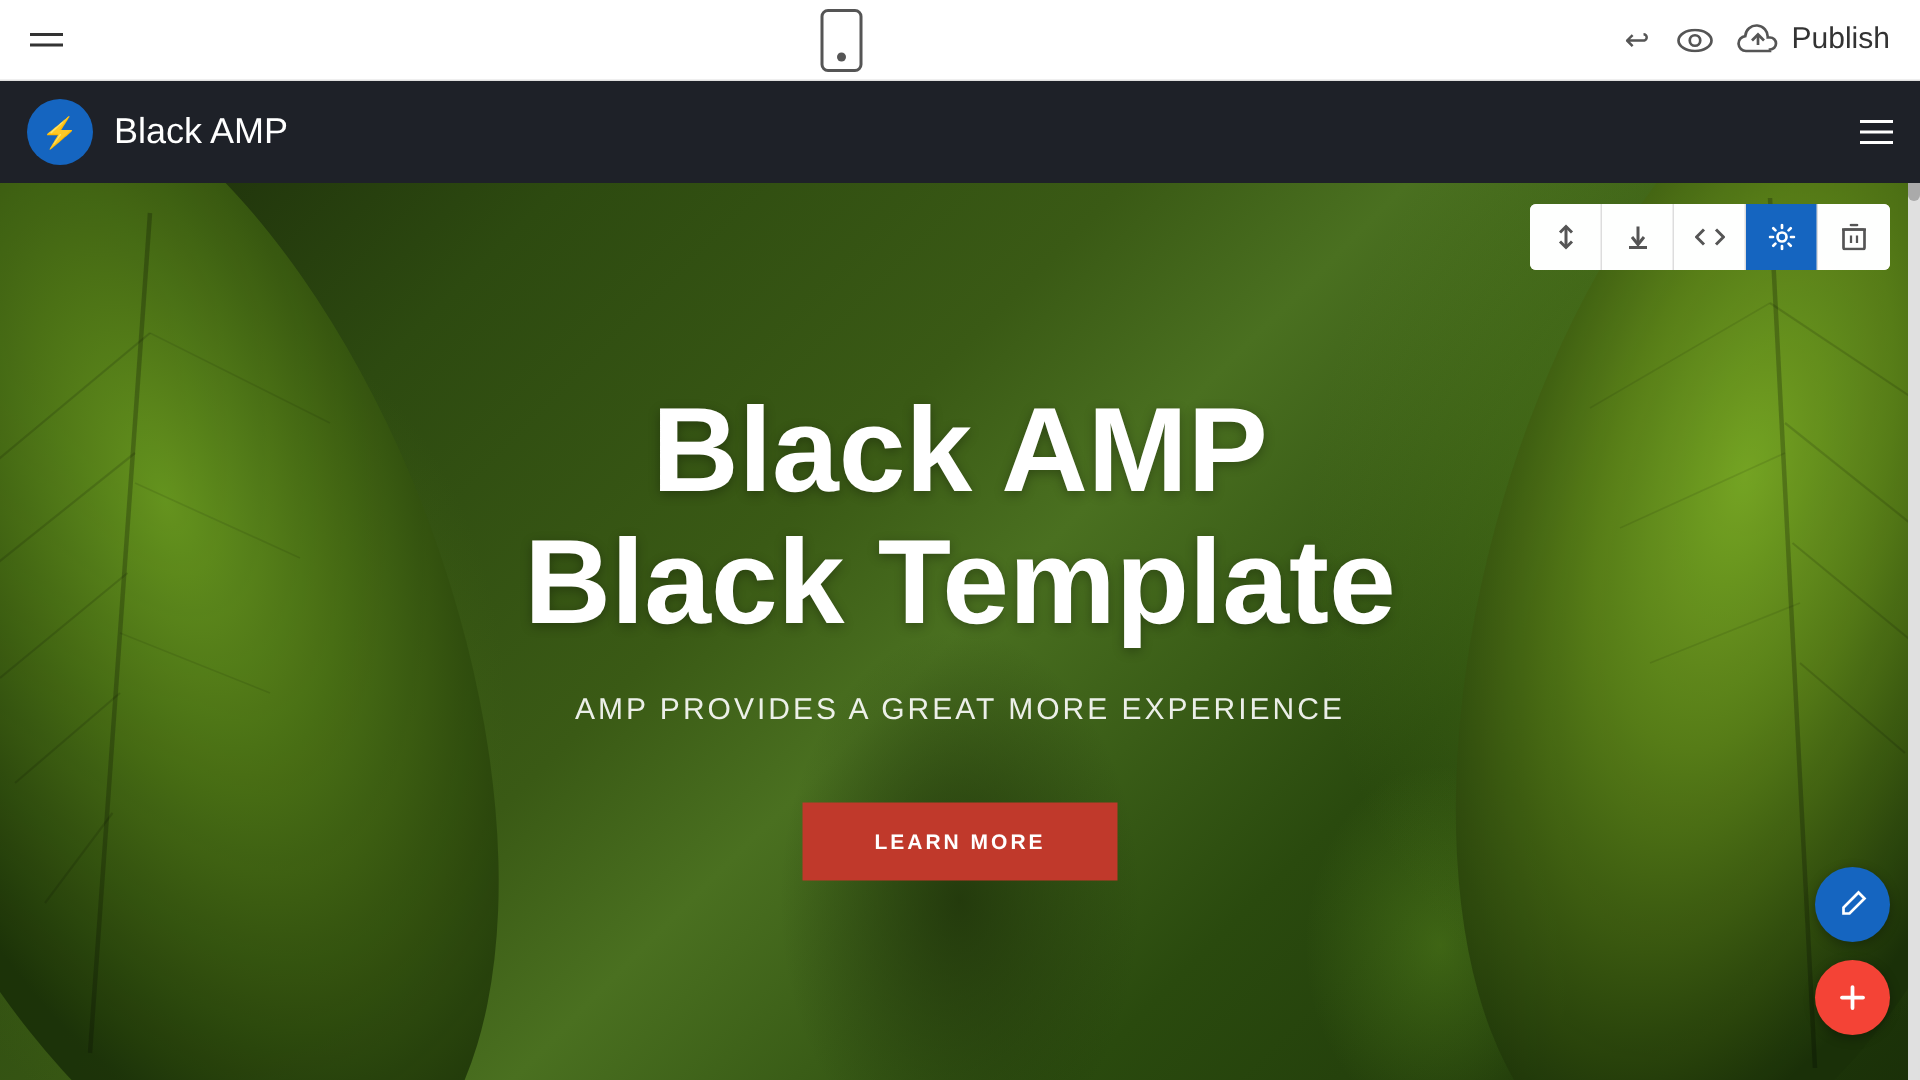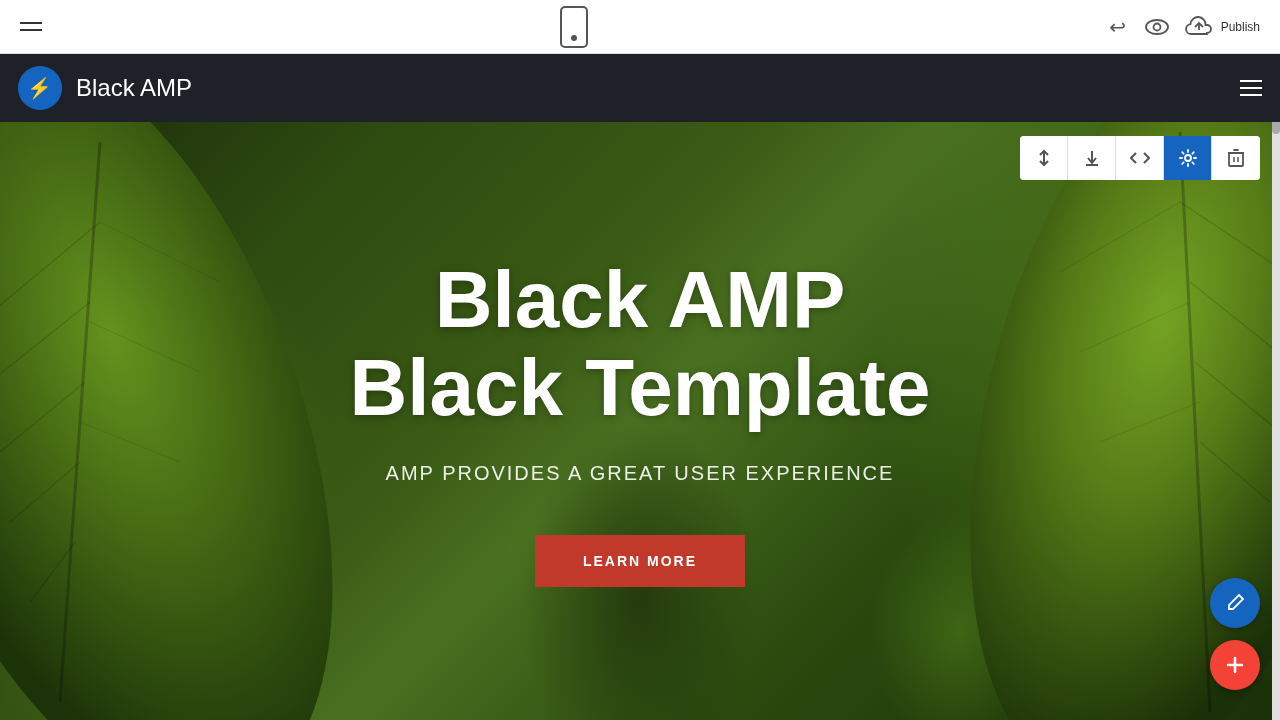--- a/index.html
+++ b/index.html
@@ -46,21 +46,21 @@
     }
 
     .eye-icon {
       width: 24px; height: 24px; display: flex; align-items: center; justify-content: center;
       color: #555; cursor: pointer;
     }
 
     .publish-btn {
       display: flex; align-items: center; gap: 8px;
       border: none; background: none; cursor: pointer;
-      font-size: 12px; font-weight: 500; color: #333;
+      font-size: 20px; font-weight: 500; color: #333;
     }
 
     
     #app-header {
       position: fixed;
       top: 54px; left: 0; right: 0;
       height: 68px;
       background: #1e2128;
       display: flex;
       align-items: center;
@@ -317,21 +317,21 @@
       <line x1="260" y1="80" x2="140" y2="150" stroke="rgba(0,0,0,0.1)" stroke-width="1.2"></line>
       <line x1="270" y1="180" x2="160" y2="230" stroke="rgba(0,0,0,0.1)" stroke-width="1.2"></line>
       <line x1="280" y1="280" x2="180" y2="320" stroke="rgba(0,0,0,0.1)" stroke-width="1.2"></line>
     </svg>
 
     <div class="hero-content">
       <h1 class="hero-title">
         <span>Black AMP</span><br>
         <span>Black Template</span>
       </h1>
-      <p class="hero-subtitle">AMP PROVIDES A GREAT USER EXPERIENCE</p>
+      <p class="hero-subtitle">AMP PROVIDES A GREAT MORE EXPERIENCE</p>
       <button class="learn-more-btn">LEARN MORE</button>
     </div>
   </div>
 
   <div id="content-toolbar">
     <button class="content-toolbar-btn">
       <svg width="18" height="18" viewBox="0 0 18 18" fill="none">
         <line x1="9" y1="2" x2="9" y2="16" stroke="currentColor" stroke-width="2"></line>
         <polyline points="5,6 9,2 13,6" stroke="currentColor" stroke-width="2" fill="none"></polyline>
         <polyline points="5,12 9,16 13,12" stroke="currentColor" stroke-width="2" fill="none"></polyline>

